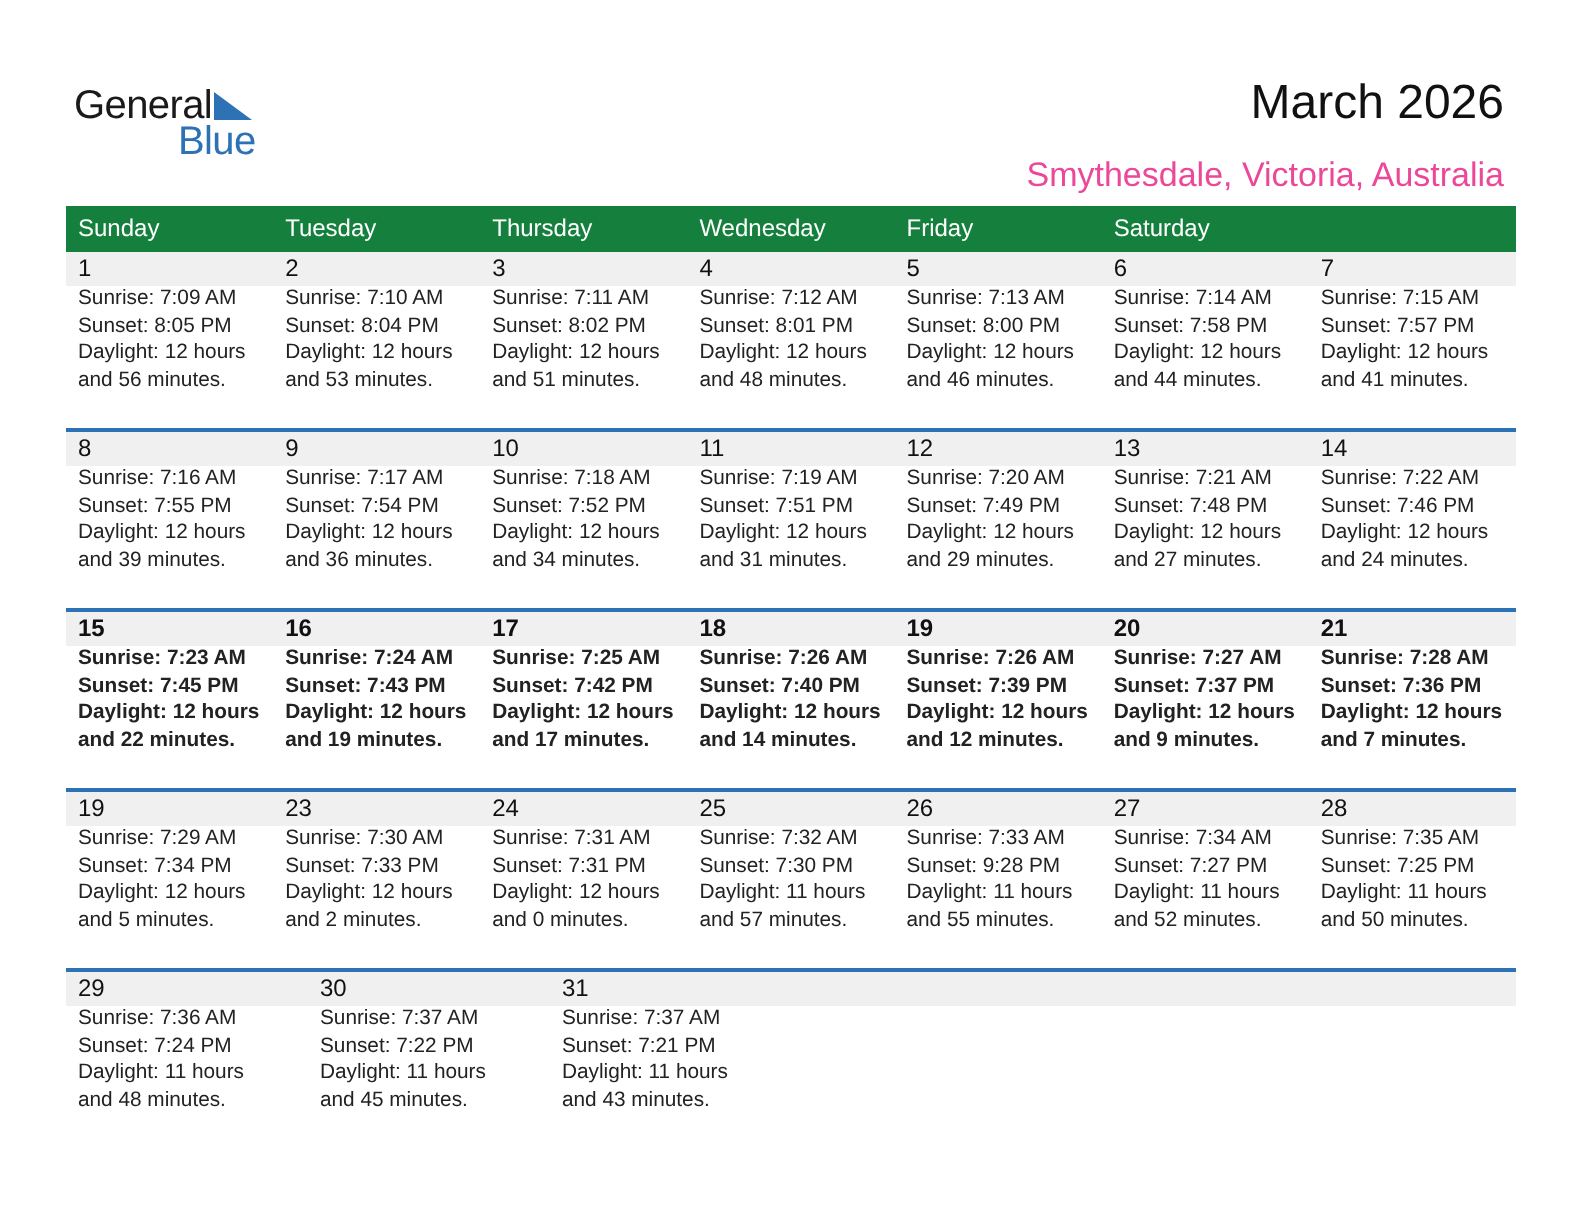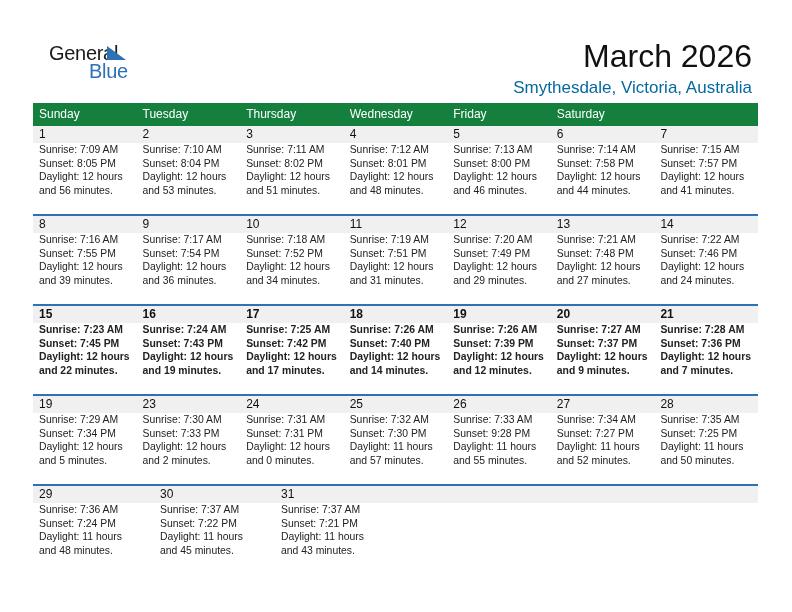--- a/index.html
+++ b/index.html
@@ -1,22 +1,22 @@
 <!DOCTYPE html>
 <html><head>
   <meta charset="utf-8">
   <style>
     html, body { margin: 0; padding: 0; background: #ffffff; }
     body { width: 792px; height: 612px; position: relative; overflow: hidden; font-family: "Liberation Sans", sans-serif; color: #222; }
     .logo { position: absolute; left: 37px; top: 42px; width: 100px; height: 40px; }
-    .logo .general { position: absolute; left: 12px; top: 0; font-size: 20px; color: #1a1a1a; letter-spacing: -0.3px; }
+    .logo .general { position: absolute; left: 0; top: 0; font-size: 20px; color: #1a1a1a; letter-spacing: -0.3px; }
     .logo .blue { position: absolute; left: 52px; top: 18px; font-size: 20px; color: #2c72b5; letter-spacing: -0.3px; }
     .logo .tri { position: absolute; left: 70px; top: 4px; width: 0; height: 0; border-left: 19px solid #2c72b5; border-top: 14px solid transparent; }
-    .title { position: absolute; right: 40px; top: 38px; font-size: 32px; color: #111; }
-    .subtitle { position: absolute; right: 40px; top: 78px; font-size: 17px; color: #0369a1; }
+    .title { position: absolute; right: 40px; top: 38px; font-size: 24px; color: #111; }
+    .subtitle { position: absolute; right: 40px; top: 78px; font-size: 17px; color: #ec4899; }
     .calendar { position: absolute; left: 33px; top: 103px; width: 725px; }
     .header-row { display: flex; background: #15803d; height: 23px; }
     .header-row .hcell { width: 103.57px; color: #ffffff; font-size: 12px; line-height: 23px; padding-left: 6px; box-sizing: border-box; }
     .week { border-top: 2px solid #2c72b5; height: 88px; }
     .week-inner { display: flex; }
     .day { width: 103.57px; box-sizing: border-box; }
     .daynum { background: #f0f0f0; height: 17px; font-size: 12px; line-height: 17px; padding-left: 6px; color: #111; }
     .info { padding-left: 6px; font-size: 10.4px; line-height: 13.6px; color: #222; white-space: nowrap; }
     .week.first { border-top: none; }
   </style>

